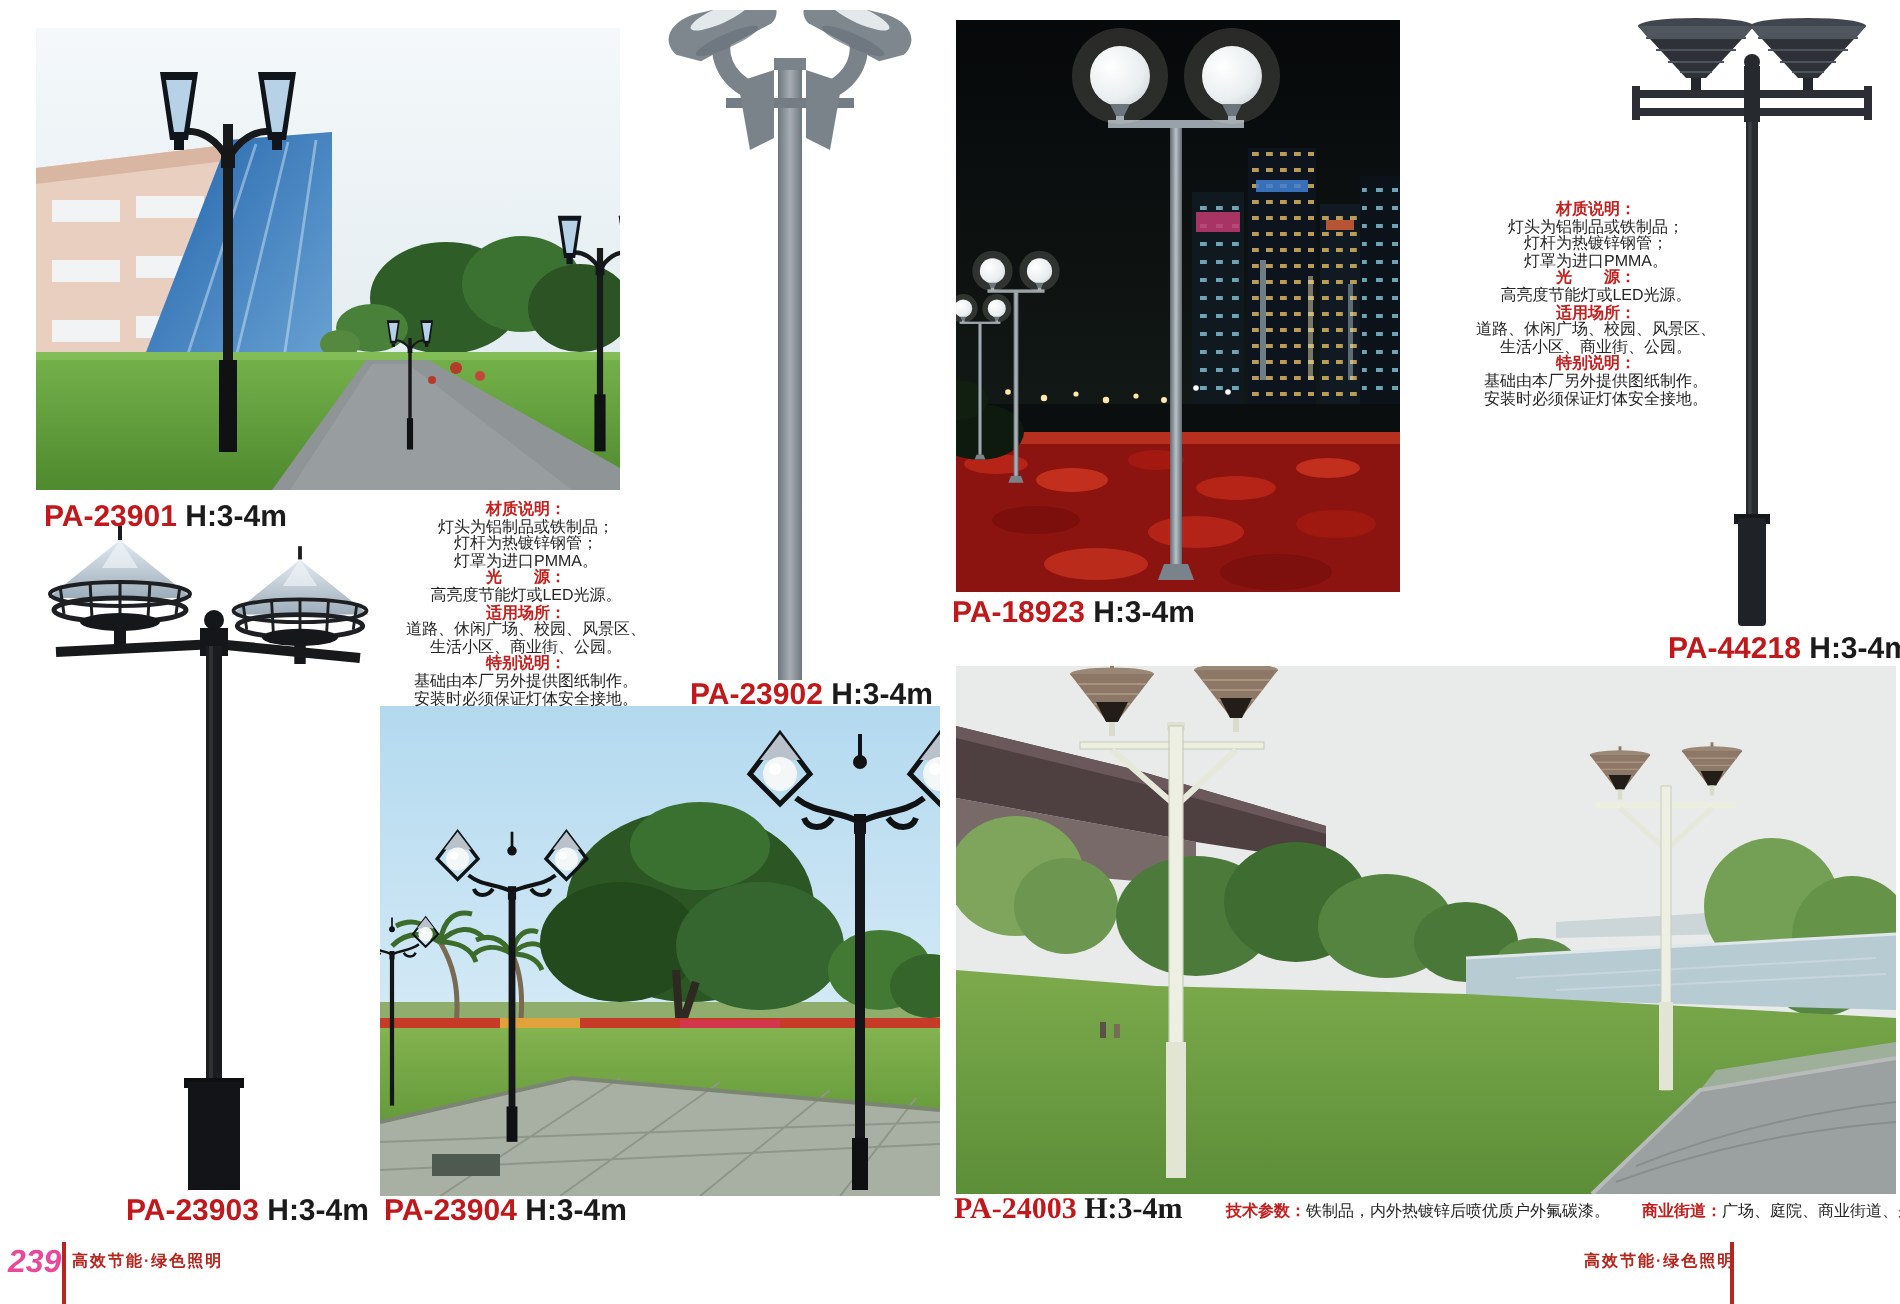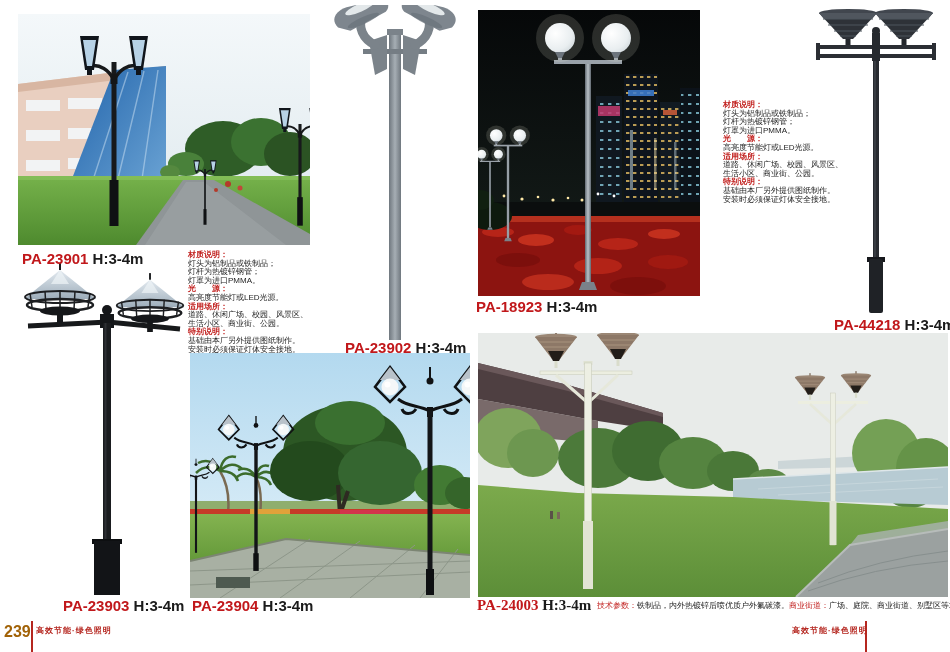--- a/index.html
+++ b/index.html
@@ -3,25 +3,25 @@
 <meta charset="utf-8">
 <style>
   html,body{margin:0;padding:0;background:#ffffff;}
   #page{position:relative;width:950px;height:652px;background:#ffffff;overflow:hidden;
         font-family:"Liberation Sans","DejaVu Sans",sans-serif;}
   .photo{position:absolute;overflow:hidden;}
   .photo svg{display:block;}
   .plabel{position:absolute;font-size:15px;font-weight:bold;white-space:nowrap;letter-spacing:0;}
   .plabel .code{color:#c1181b;font-style:normal;}
   .plabel .size{color:#1b1b1b;font-weight:bold;}
-  .spec{position:absolute;width:150px;font-size:8px;line-height:8.6px;color:#242424;white-space:nowrap;}
+  .spec{position:absolute;width:150px;font-size:8px;line-height:8.6px;color:#242424;white-space:nowrap;text-align:center;}
   .spec .h{color:#c2211f;font-weight:bold;}
   .technote{position:absolute;font-size:8px;line-height:10px;color:#242424;white-space:nowrap;}
-  .technote .rh{color:#c2211f;font-weight:normal;}
-  .pagenum{position:absolute;font-size:16px;font-weight:bold;color:#a16207;}
+  .technote .rh{color:#c2211f;font-weight:bold;margin-left:16px;}
+  .pagenum{position:absolute;font-size:16px;font-weight:bold;color:#ec4899;font-style:italic;}
   .vline{position:absolute;width:2px;height:31px;background:#b5261f;}
   .slogan{position:absolute;font-size:8px;font-weight:bold;color:#b5261f;
           border-bottom:6px solid #f97316;padding-bottom:18px;white-space:nowrap;letter-spacing:1px;}
 </style>
 </head>
 <body>
 
 <div id="page">
 
   <div class="photo" style="left:18px;top:14px;width:292px;height:231px;">

